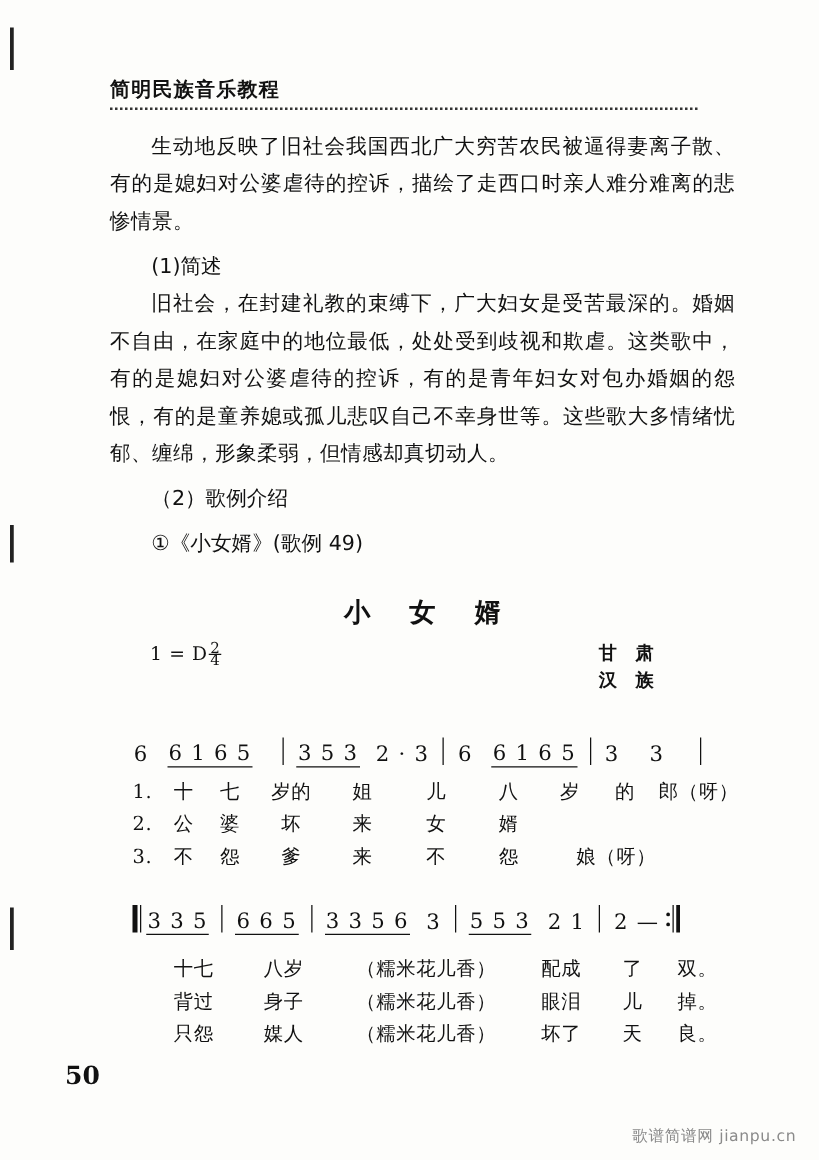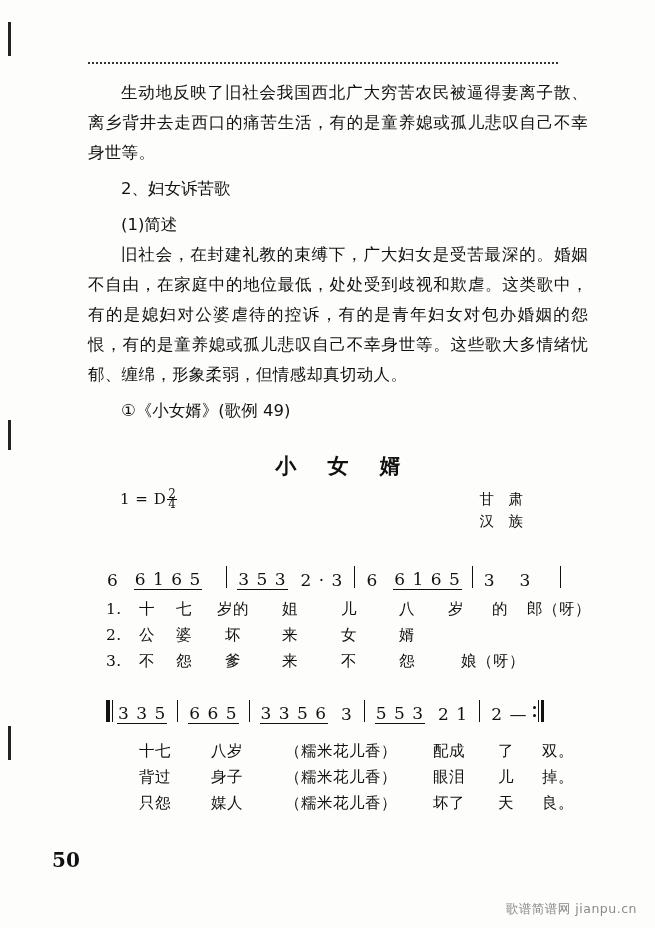--- a/index.html
+++ b/index.html
@@ -97,20 +97,21 @@
   .keysig .frac .den { display: block; padding: 0 1px; }
 
   .attrib {
     position: absolute;
     right: 60px;
     top: 2px;
     font-size: 14.5px;
     line-height: 22px;
     letter-spacing: 5px;
     text-align: right;
+    font-weight: bold;
   }
 
   
   .staff {
     position: absolute;
     left: 18px;
     width: 470px;
     font-size: 17px;
   }
   .staff1 { top: 78px; }
@@ -212,26 +213,27 @@
 <body>
 
 <div class="page">
 
   <div class="margin-tick tick1"></div>
   <div class="margin-tick tick2"></div>
   <div class="margin-tick tick3"></div>
 
   <div class="content">
 
+    <div class="running-head">简明民族音乐教程</div>
     <div class="head-rule"></div>
 
-    <p class="body-text indent">生动地反映了旧社会我国西北广大穷苦农民被逼得妻离子散、离乡背井去走西口的痛苦生活，有的是童养媳或孤儿悲叹自己不幸身世等。</p>
-    <p class="subhead">2、妇女诉苦歌</p>
+    <p class="body-text indent">生动地反映了旧社会我国西北广大穷苦农民被逼得妻离子散、有的是媳妇对公婆虐待的控诉，描绘了走西口时亲人难分难离的悲惨情景。</p>
     <p class="subhead">(1)简述</p>
     <p class="body-text indent">旧社会，在封建礼教的束缚下，广大妇女是受苦最深的。婚姻不自由，在家庭中的地位最低，处处受到歧视和欺虐。这类歌中，有的是媳妇对公婆虐待的控诉，有的是青年妇女对包办婚姻的怨恨，有的是童养媳或孤儿悲叹自己不幸身世等。这些歌大多情绪忧郁、缠绵，形象柔弱，但情感却真切动人。</p>
+    <p class="subhead">（2）歌例介绍</p>
     <p class="subhead">①《小女婿》(歌例 49)</p>
 
     <div class="song-title">小 女 婿</div>
 
     <div class="score">
 
       <div class="keysig">
         <span>1 = D</span><span class="frac"><span class="num">2</span><span class="den">4</span></span>
       </div>
 

